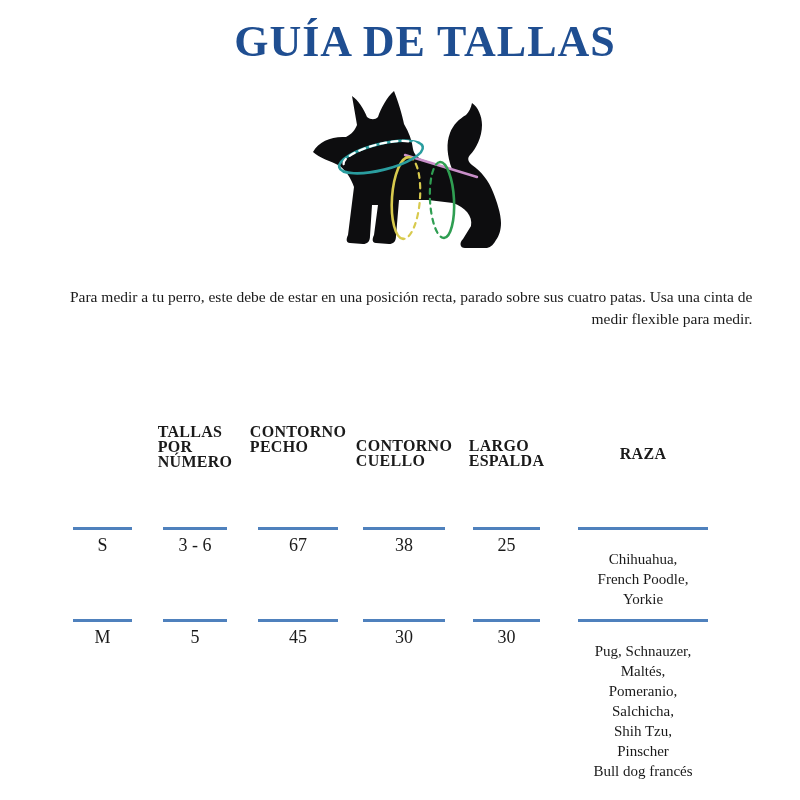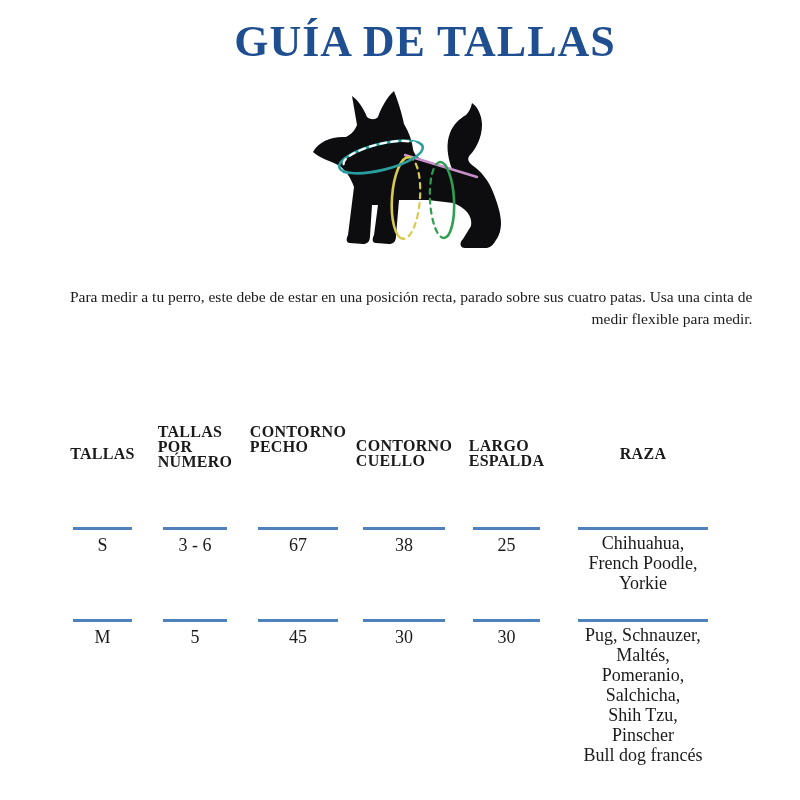--- a/index.html
+++ b/index.html
@@ -73,21 +73,21 @@
     letter-spacing:.3px;
     margin-top:46px;
   }
   .th.al-top{align-items:flex-start;padding-top:2px;}
   .td{
     border-top:3px solid var(--accent);
     text-align:center;
   }
   .td.s{margin-top:43px;min-height:92px;}
   .val{font-size:18px;padding-top:5px;}
-  .raza{font-size:18px;line-height:20px;padding-top:3px;}
+  .raza{font-size:15px;line-height:20px;padding-top:19px;}
 </style>
 </head>
 <body>
 
 <main class="page">
 
   <h1 class="page-title">GUÍA DE TALLAS</h1>
 
 
   <div class="dog-wrap">
@@ -151,21 +151,20 @@
         <ellipse class="m-solid neck-solid" cx="0" cy="0" rx="43" ry="13"></ellipse>
         <path class="m-dash neck-dash" d="M -38,-2 A 38 11 0 0 1 38,-2"></path>
       </g>
     </svg>
   </div>
 
   <p class="note">Para medir a tu perro, este debe de estar en una posición recta, parado sobre sus cuatro patas. Usa una cinta de medir flexible para medir.</p>
 
   <section class="size-table">
 
-    <div class="th c1">TALLAS</div>
     <div class="th c2 al-top">TALLAS POR NÚMERO</div>
     <div class="th c3 al-top">CONTORNO PECHO</div>
     <div class="th c4">CONTORNO CUELLO</div>
     <div class="th c5">LARGO ESPALDA</div>
     <div class="th c6">RAZA</div>
 
     <div class="td s val c1">S</div>
     <div class="td s val c2">3 - 6</div>
     <div class="td s val c3">67</div>
     <div class="td s val c4">38</div>

